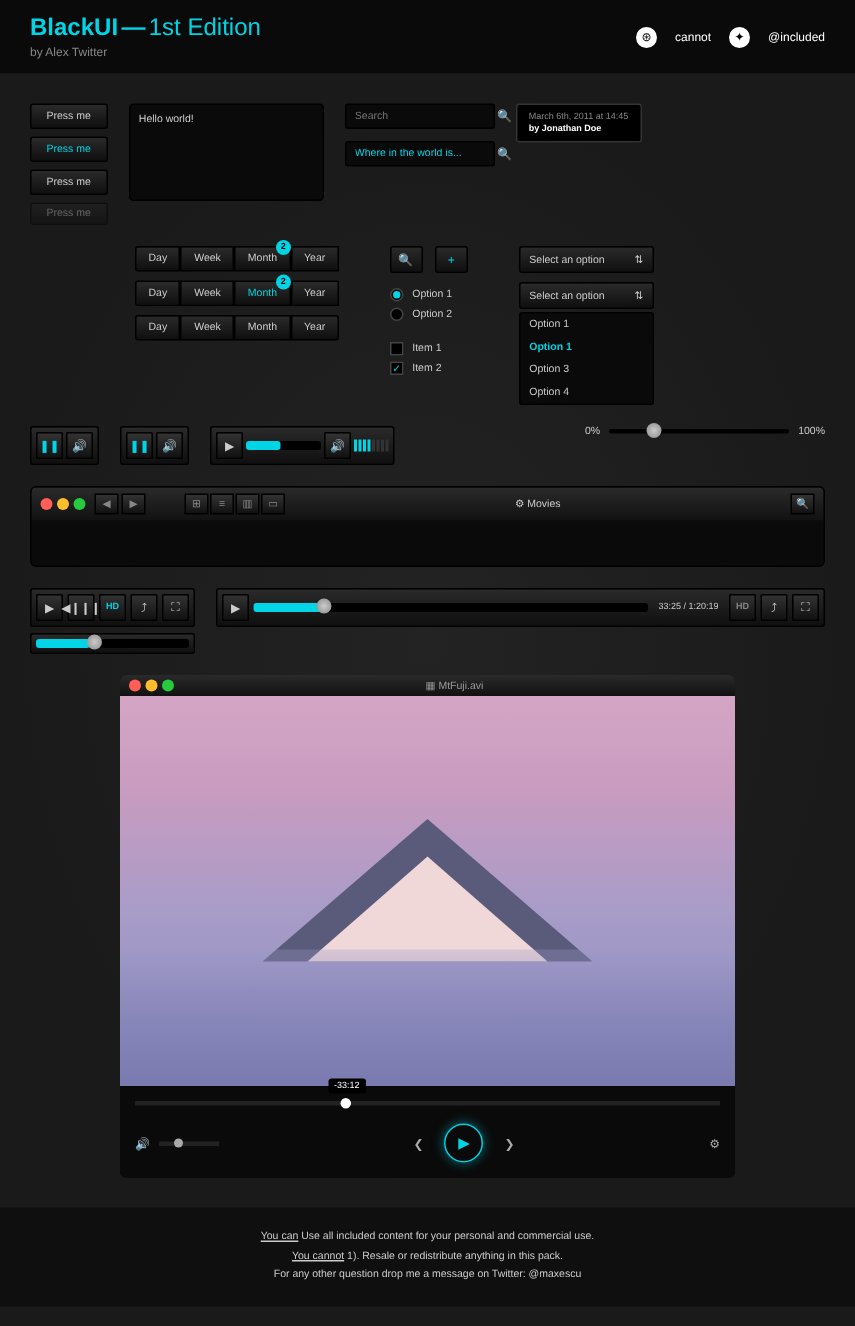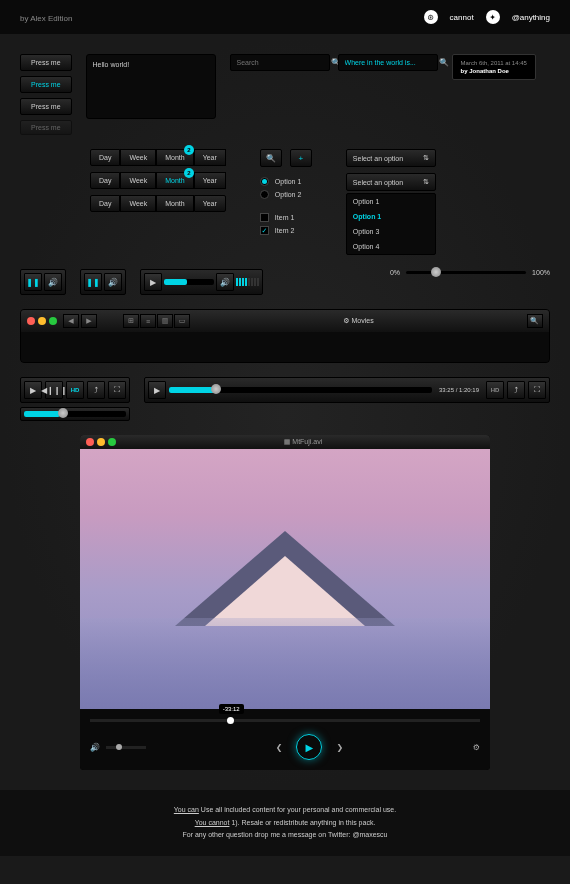--- a/index.html
+++ b/index.html
@@ -80,41 +80,42 @@
 .vol-track{width:40px;height:3px;background:#222;position:relative}
 .vol-thumb{width:6px;height:6px;background:#aaa;border-radius:50%;position:absolute;top:-2px;left:10px}
 .footer{background:#0f0f0f;padding:14px;text-align:center;font-size:7px;color:#ccc;line-height:1.8}
 .footer u{text-decoration:underline}
 </style>
 </head>
 <body>
 
 <div class="hdr">
   <div>
-    <div class="subtitle">by Alex Edition</div>
+    <div><span class="title">BlackUI</span> <span class="title dash">—</span> <span class="title" style="color:#00d4e5;font-weight:normal">1st Edition</span></div>
+    <div class="subtitle">by Alex Twitter</div>
   </div>
   <div class="hdr-r">
     <span class="icon-circ">⊛</span>
     <span>cannot</span>
     <span class="icon-circ">✦</span>
-    <span>@anything</span>
+    <span>@included</span>
   </div>
 </div>
 
 <div class="main">
 
 <div class="row">
   <div class="btn-col">
     <button class="btn">Press me</button>
     <button class="btn active">Press me</button>
     <button class="btn">Press me</button>
     <button class="btn sm faded">Press me</button>
   </div>
   <div class="textarea">Hello world!</div>
-  <div style="display:flex;flex-direction:row;gap:8px">
+  <div style="display:flex;flex-direction:column;gap:8px">
     <div class="search">
           <input placeholder="Search" style="">
           <span>🔍</span>
         </div>
     <div class="search accent">
           <input value="Where in the world is..." style="">
           <span style="color:#00d4e5">🔍</span>
         </div>
   </div>
   <div class="tooltip">

